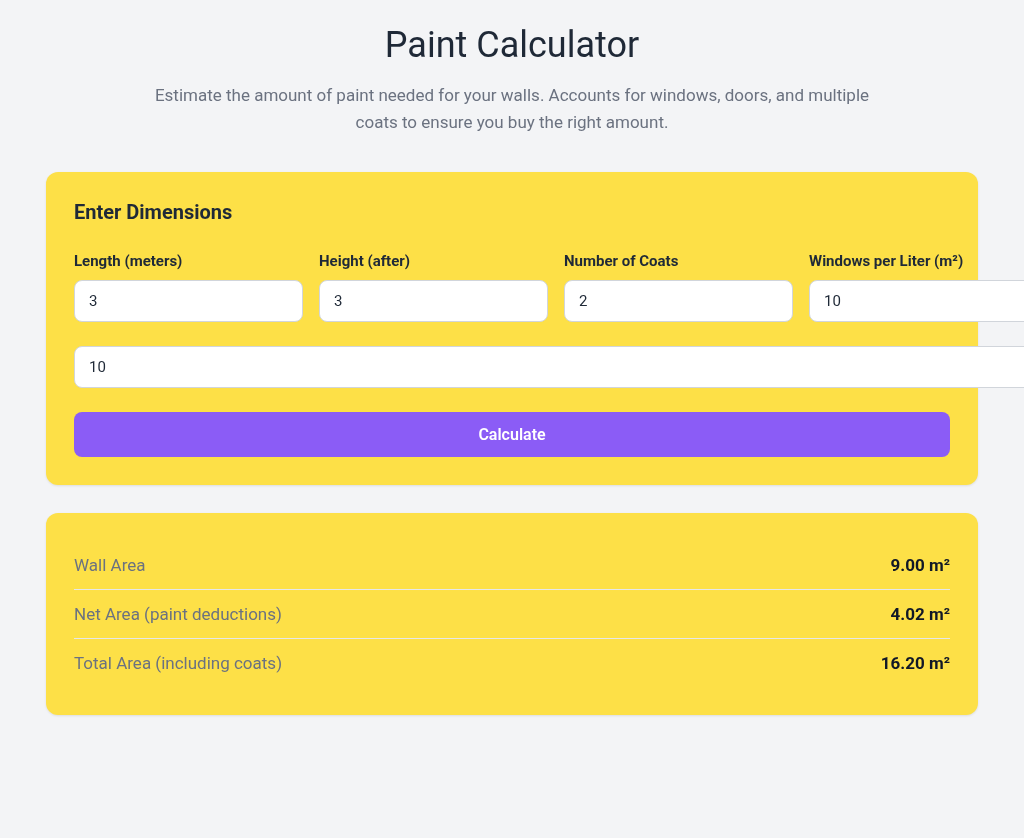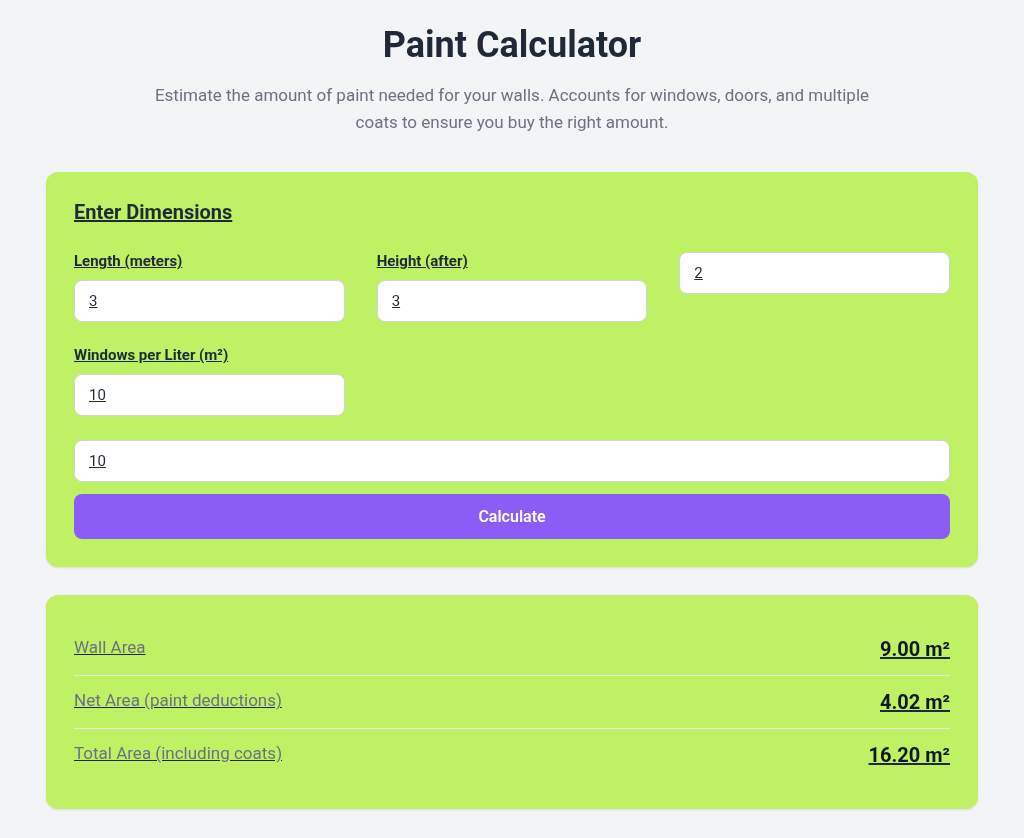--- a/index.html
+++ b/index.html
@@ -13,52 +13,51 @@
       color: #1f2937;
       padding: 24px 0;
     }
     .container {
       max-width: 980px;
       margin: 0 auto;
       padding: 0 24px;
     }
     .page-title {
       font-size: 36px;
-      font-weight: 700;
+      font-weight: 400;
       text-align: center;
       color: #1f2937;
       margin-bottom: 16px;
     }
     .page-subtitle {
       text-align: center;
       font-size: 17px;
       color: #6b7280;
       max-width: 720px;
       margin: 0 auto 36px auto;
       line-height: 1.6;
     }
     .card {
-      background: #bef264;
+      background: #fde047;
       border-radius: 12px;
       box-shadow: 0 1px 3px rgba(0,0,0,0.06), 0 1px 2px rgba(0,0,0,0.04);
       padding: 28px 28px 28px 28px;
       margin-bottom: 28px;
-      text-decoration: underline;
     }
     .section-title {
       font-size: 20px;
       font-weight: 700;
       color: #1f2937;
       margin-bottom: 28px;
     }
     .form-grid {
       display: grid;
-      grid-template-columns: 1fr 1fr 1fr;
-      gap: 24px 32px;
-      margin-bottom: 12px;
+      grid-template-columns: 1fr 1fr 1fr 1fr;
+      gap: 24px 16px;
+      margin-bottom: 24px;
     }
     .form-group {
       display: flex;
       flex-direction: column;
     }
     .form-group.full {
       grid-column: 1 / -1;
     }
     .form-label {
       font-size: 15px;
@@ -84,34 +83,34 @@
       border-radius: 8px;
       padding: 13px 8px;
       font-size: 16px;
       font-weight: 600;
       cursor: pointer;
       font-family: inherit;
     }
     .result-row {
       display: flex;
       justify-content: space-between;
-      align-items: flex-start;
+      align-items: flex-end;
       padding: 14px 0;
       border-bottom: 1px solid #e5e7eb;
       gap: 40px;
     }
     .result-row:last-child {
       border-bottom: none;
     }
     .result-label {
       font-size: 17px;
       color: #6b7280;
     }
     .result-value {
-      font-size: 20px;
+      font-size: 17px;
       font-weight: 700;
       color: #111827;
     }
   </style>
 </head>
 <body>
 
 <div class="container">
   <h1 class="page-title">Paint Calculator</h1>
   <p class="page-subtitle">Estimate the amount of paint needed for your walls. Accounts for windows, doors, and multiple coats to ensure you buy the right amount.</p>
@@ -125,20 +124,21 @@
         <label class="form-label">Length (meters)</label>
         <input type="text" class="form-input" value="3" style="">
       </div>
 
       <div class="form-group">
         <label class="form-label">Height (after)</label>
         <input type="text" class="form-input" value="3" style="">
       </div>
 
       <div class="form-group">
+        <label class="form-label">Number of Coats</label>
         <input type="text" class="form-input" value="2" style="">
       </div>
 
       <div class="form-group">
         <label class="form-label">Windows per Liter (m²)</label>
         <input type="text" class="form-input" value="10" style="">
       </div>
 
       <div class="form-group full">
         <input type="text" class="form-input" value="10" style="">

